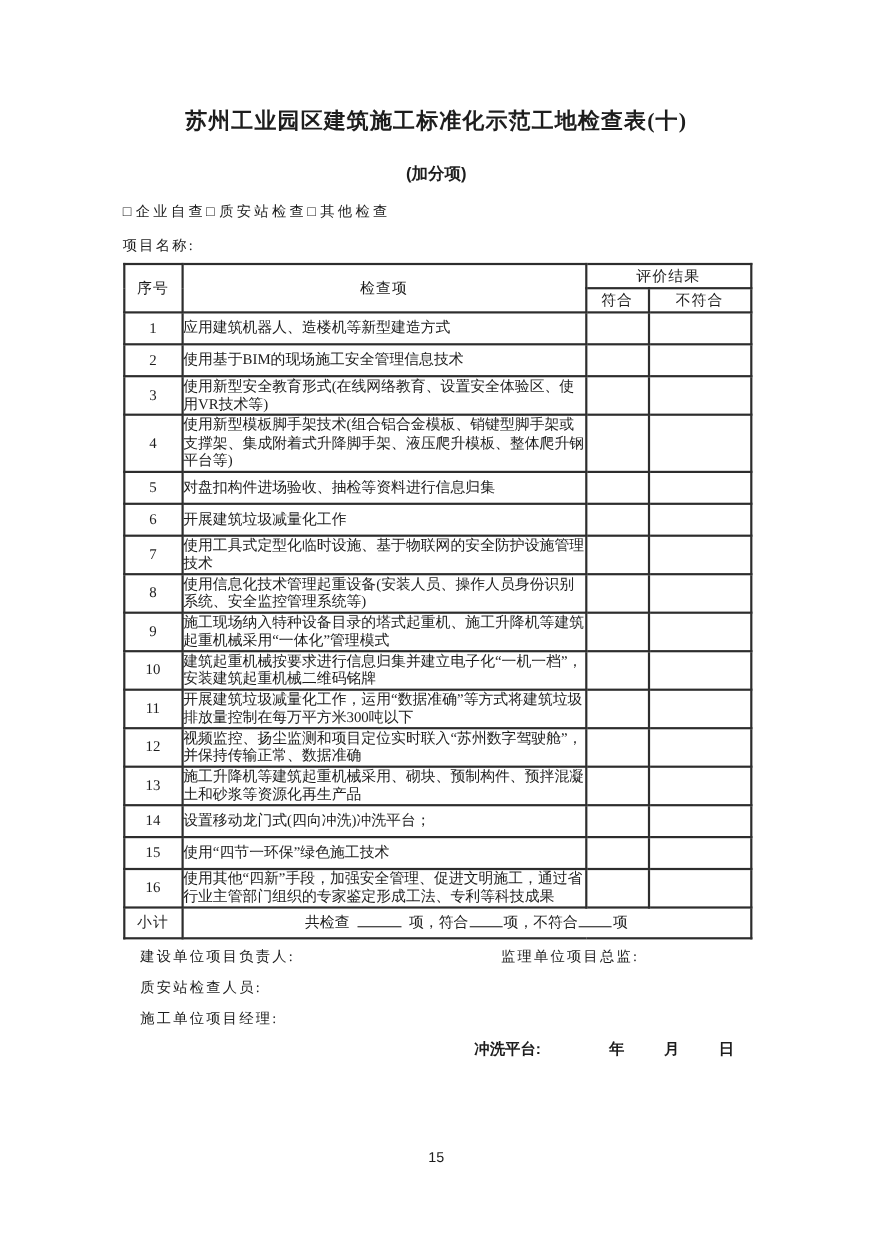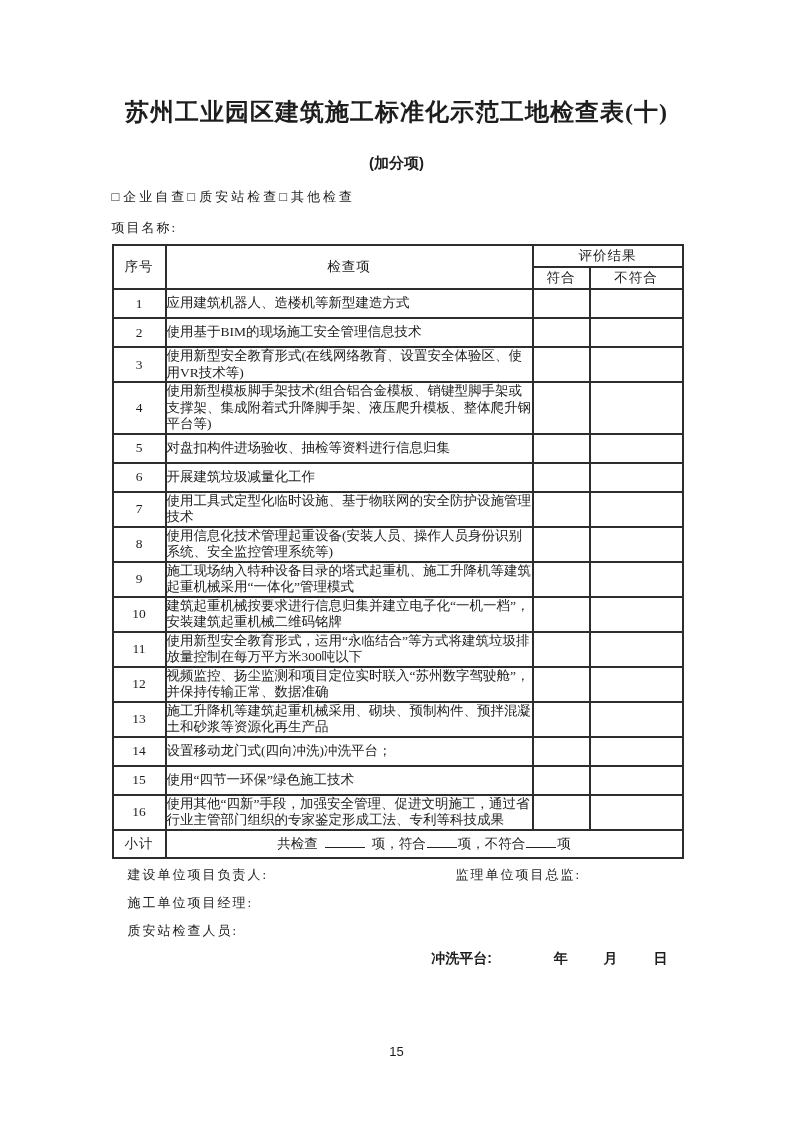--- a/index.html
+++ b/index.html
@@ -18,21 +18,21 @@
     box-sizing: border-box;
     padding-top: 96px;
   }
   .content {
     width: 570px;
     margin: 0 auto;
   }
   .doc-title {
     margin: 0 0 10px 0;
     text-align: center;
-    font-size: 24px;
+    font-size: 20px;
     font-weight: 700;
     letter-spacing: 1px;
     font-family: "Liberation Serif", serif;
   }
   .doc-subtitle {
     text-align: center;
     font-size: 15px;
     font-weight: 700;
     font-family: "Liberation Sans", sans-serif;
     margin-bottom: 15px;
@@ -215,21 +215,21 @@
 
   <tr>
     <td class="c-seq">10</td>
     <td class="c-item">建筑起重机械按要求进行信息归集并建立电子化“一机一档”，安装建筑起重机械二维码铭牌</td>
     <td class="c-conform"></td>
     <td class="c-non"></td>
   </tr>
 
   <tr>
     <td class="c-seq">11</td>
-    <td class="c-item">使用新型安全教育形式，运用“永临结合”等方式将建筑垃圾排放量控制在每万平方米300吨以下</td>
+    <td class="c-item">开展建筑垃圾减量化工作，运用“数据准确”等方式将建筑垃圾排放量控制在每万平方米300吨以下</td>
     <td class="c-conform"></td>
     <td class="c-non"></td>
   </tr>
 
   <tr>
     <td class="c-seq">12</td>
     <td class="c-item">视频监控、扬尘监测和项目定位实时联入“苏州数字驾驶舱”，并保持传输正常、数据准确</td>
     <td class="c-conform"></td>
     <td class="c-non"></td>
   </tr>
@@ -271,24 +271,24 @@
         </tr>
       </tfoot>
     </table>
 
     <div class="signatures">
       <div class="sig-row">
         <span class="sig-left">建设单位项目负责人:</span>
         <span>监理单位项目总监:</span>
       </div>
       <div class="sig-row">
+        <span class="sig-left">质安站检查人员:</span>
+      </div>
+      <div class="sig-row">
         <span class="sig-left">施工单位项目经理:</span>
-      </div>
-      <div class="sig-row">
-        <span class="sig-left">质安站检查人员:</span>
       </div>
       <div class="date-row">
         <span>冲洗平台:</span>
         <span class="yy">年</span>
         <span class="mm">月</span>
         <span class="dd">日</span>
       </div>
     </div>
 
   </div>

